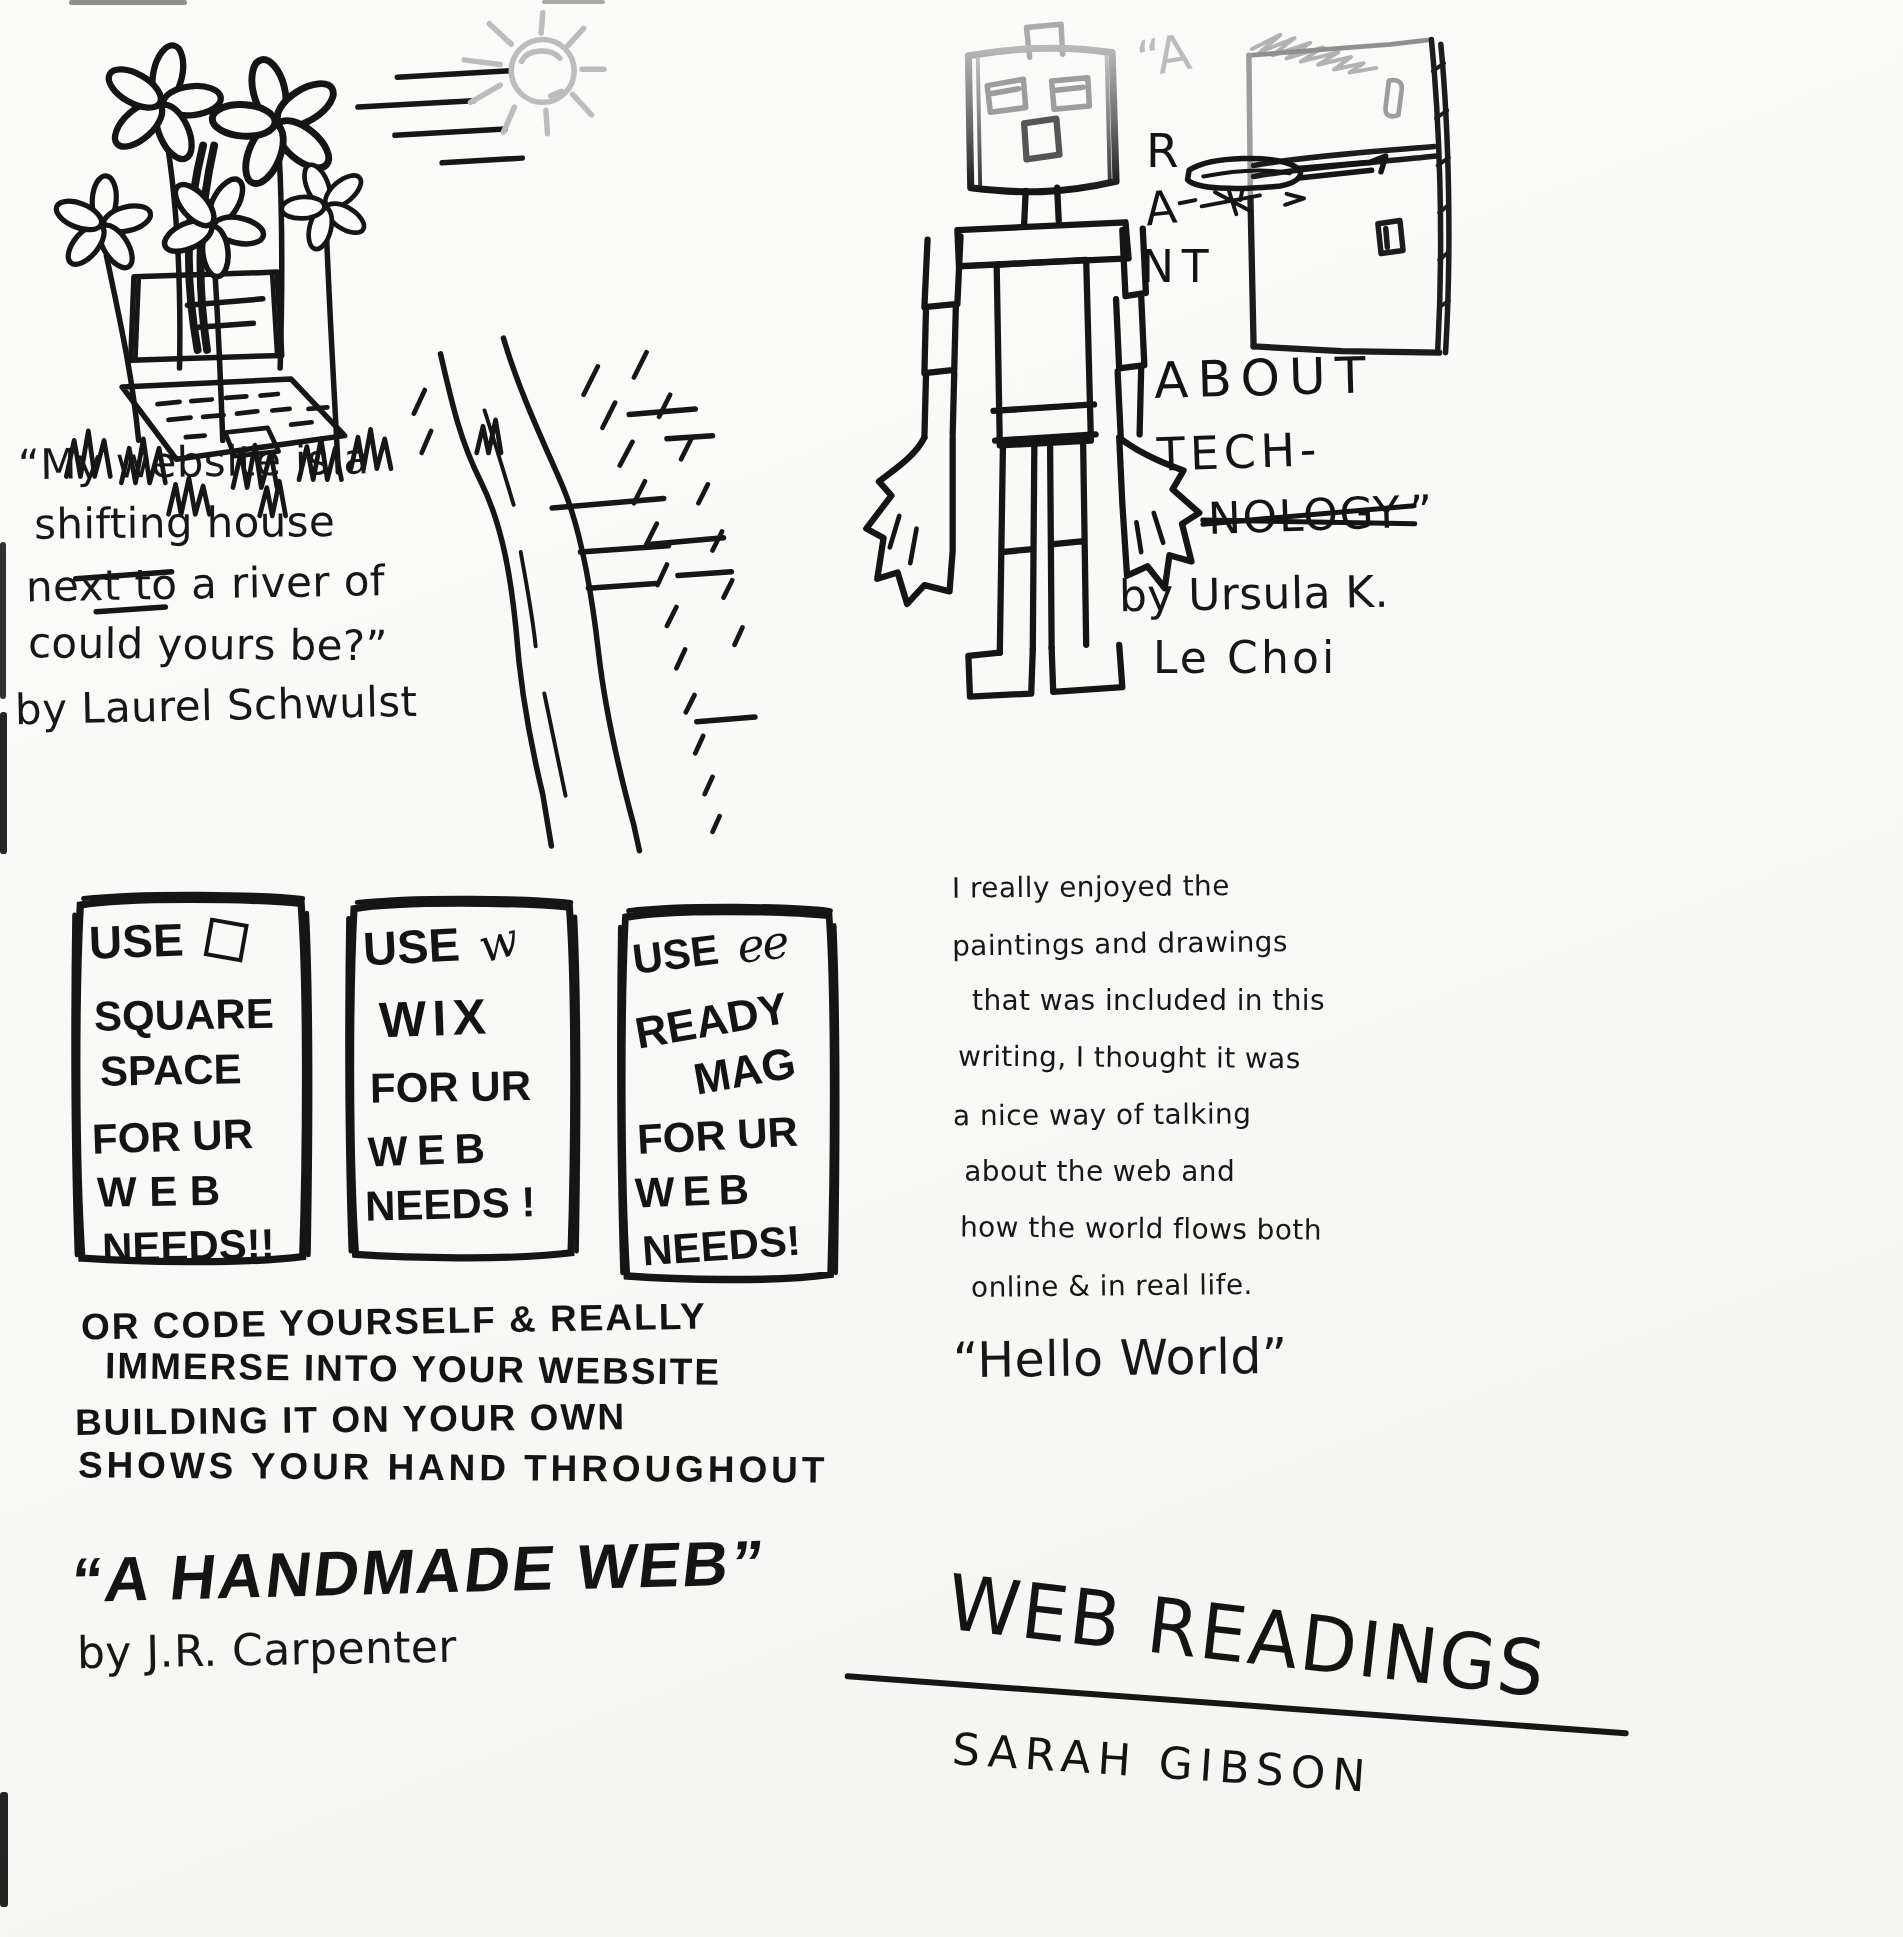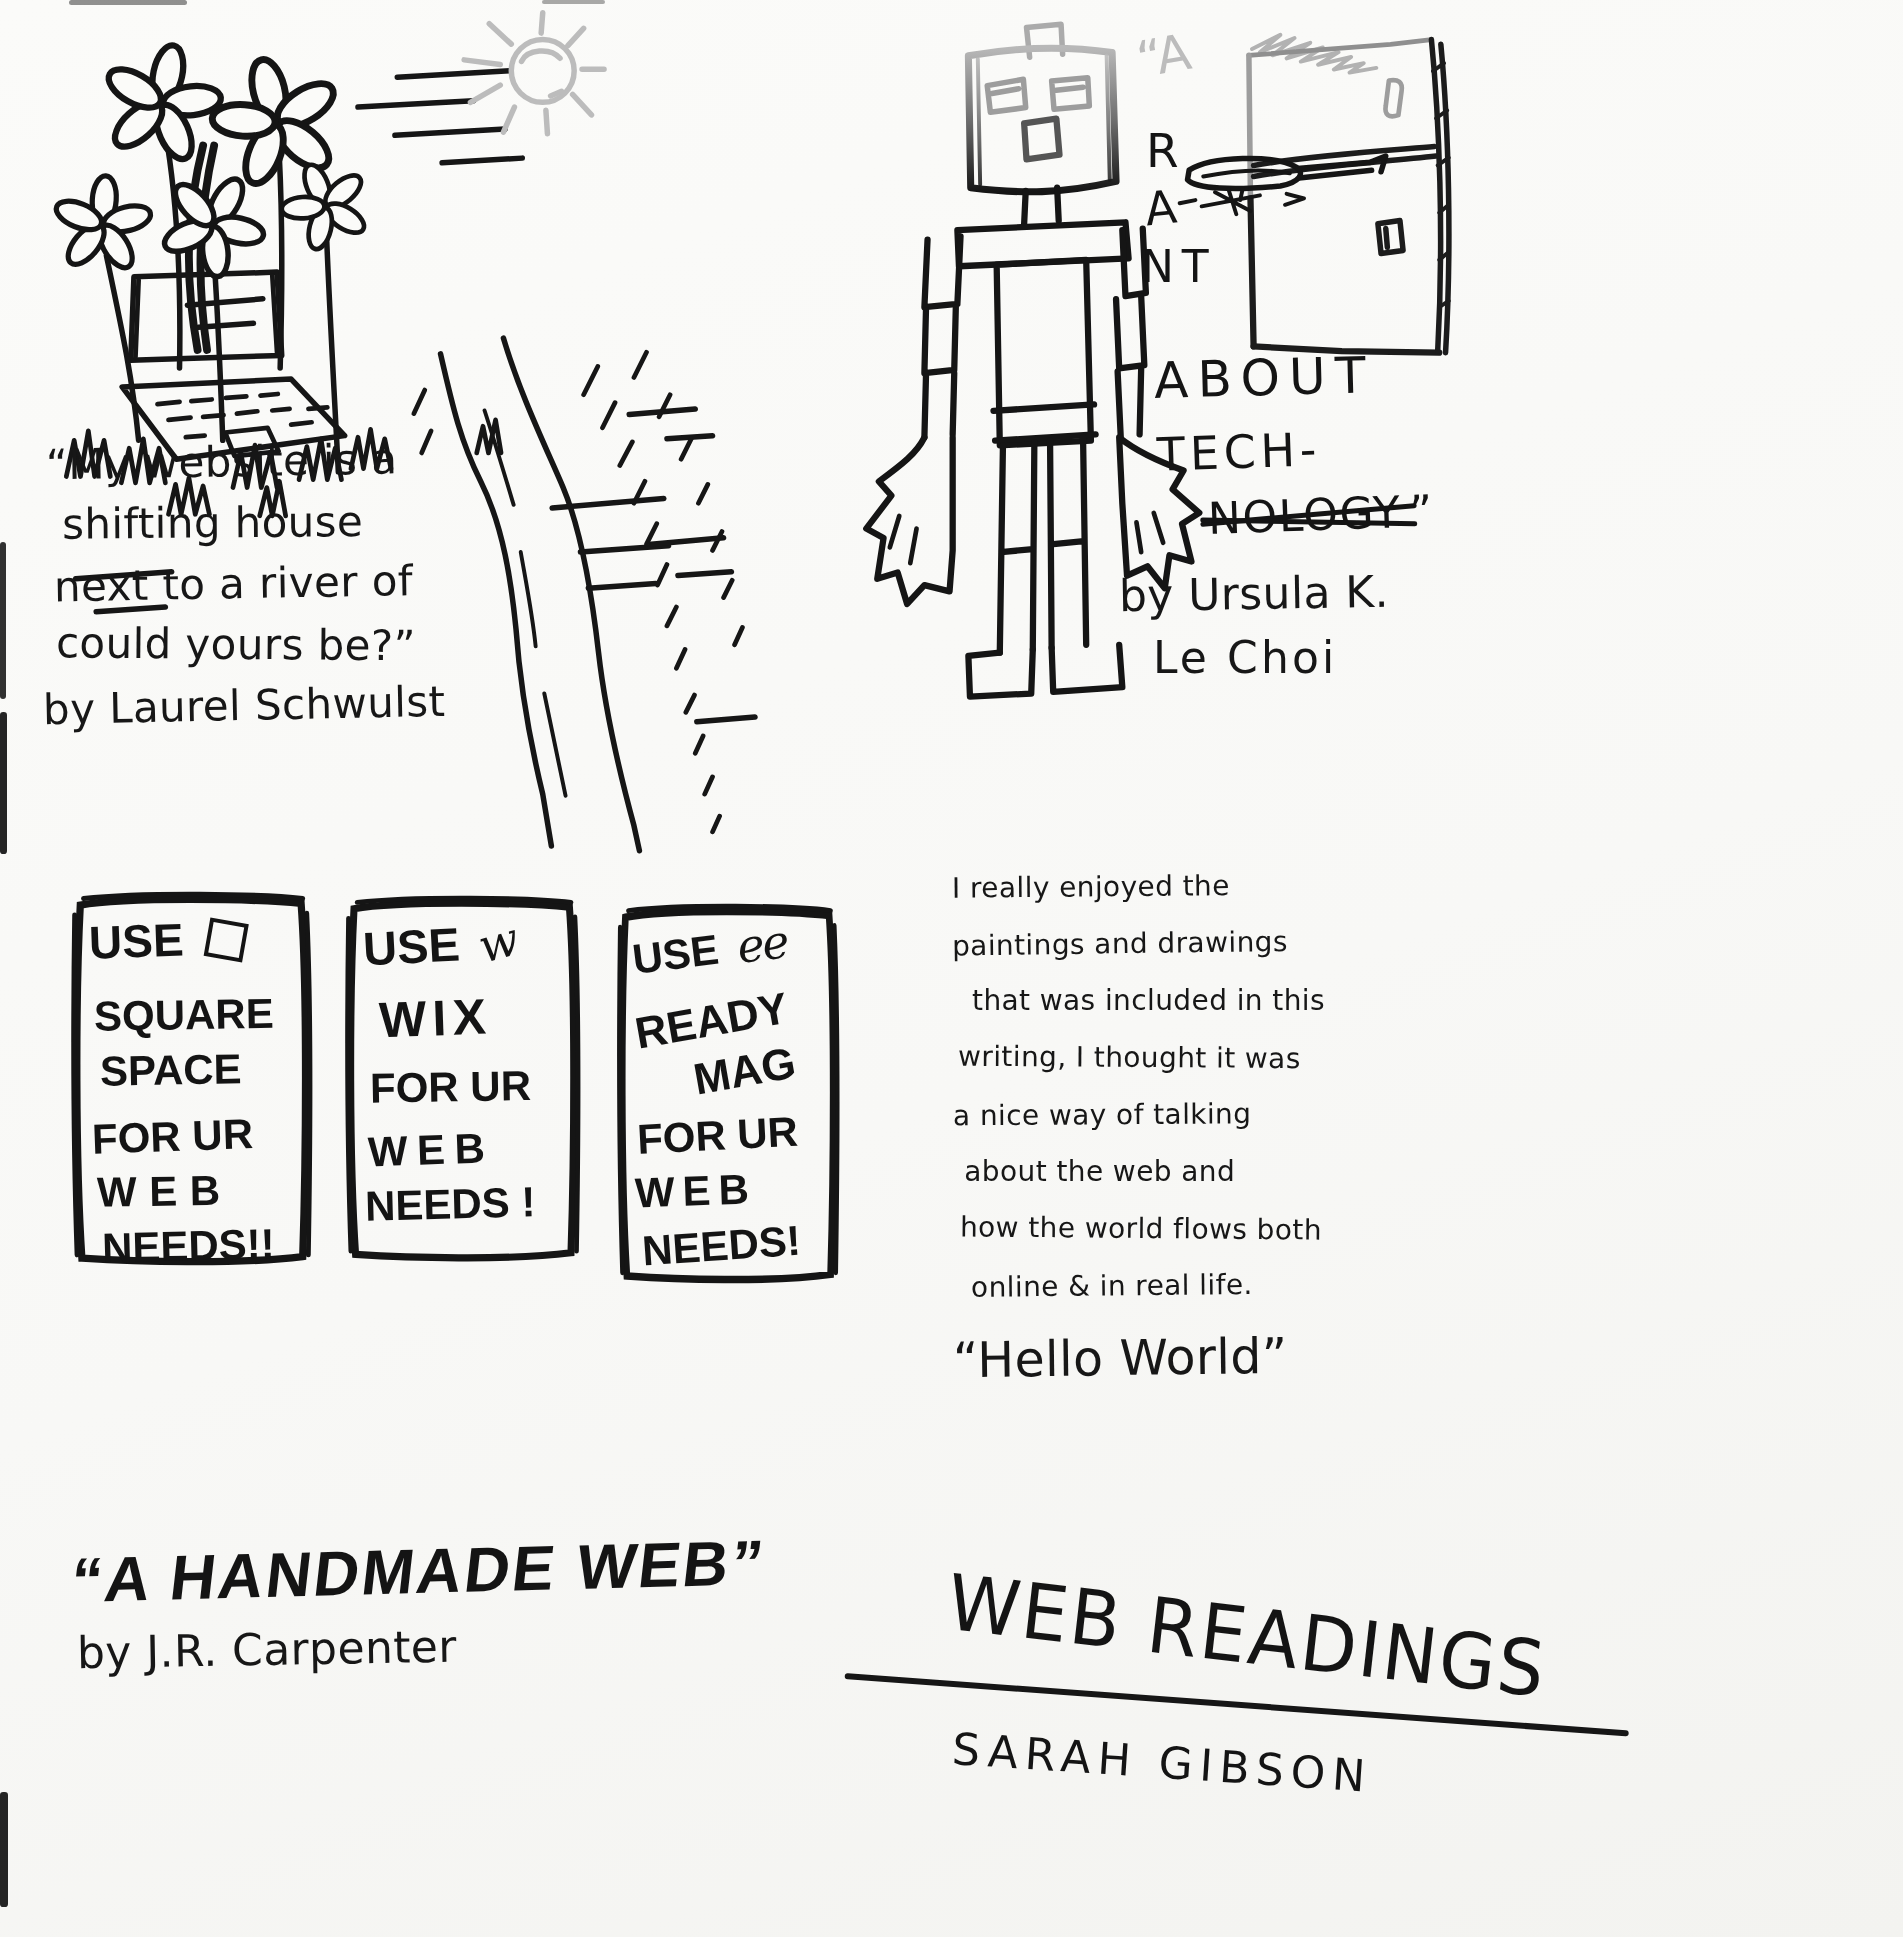--- a/index.html
+++ b/index.html
@@ -125,21 +125,21 @@
         <path d="M692,882 C702,932 711,972 719,1012"></path>
       </g>
       <g stroke-width="6">
         <path d="M742,502 l18,-36 M766,544 l16,-32 M788,592 l16,-30 M806,640 l14,-28 M822,692 l13,-26 M836,744 l12,-26 M848,796 l12,-24 M860,850 l11,-24 M872,906 l11,-22 M884,958 l10,-22 M896,1010 l10,-22 M906,1058 l9,-20"></path>
         <path d="M806,480 l16,-32 M838,530 l14,-28 M866,584 l13,-26 M888,640 l12,-24 M906,700 l12,-24 M920,760 l11,-22 M934,820 l10,-22"></path>
         <path d="M540,496 l-14,30 M548,548 l-12,28"></path>
       </g>
     </g>
   </svg>
 
-  <div class="abs hand" style="left:37px;top:431px;">
+  <div class="abs hand" style="left:9px;top:431px;">
     <div class="ln" style="margin-left:9.4px;transform:rotate(-1deg);">“My website is a</div>
     <div class="ln" style="margin-left:25px;transform:rotate(-0.5deg);">shifting house</div>
     <div class="ln" style="margin-left:17.3px;transform:rotate(-1deg);">next to a river of</div>
     <div class="ln" style="margin-left:19px;transform:rotate(0.5deg);">could yours be?”</div>
     <div class="ln" style="margin-left:6.3px;transform:rotate(-1.2deg);">by Laurel Schwulst</div>
   </div>
 
   <svg class="abs" style="left:849px;top:15.7px;" width="377" height="700" viewBox="1080 20 480 890">
     <defs>
       <linearGradient id="hg" x1="0" y1="0" x2="0" y2="1">
@@ -286,20 +286,26 @@
         <span class="script-icon" style="letter-spacing:-2.4px;">ee</span>
       </div>
       <div class="pline" style="margin-top:14px;margin-left:1.6px;font-size:44px;transform:rotate(-10deg);">READY</div>
       <div class="pline" style="margin-top:-4.7px;margin-left:61px;font-size:44px;transform:rotate(-10deg);">MAG</div>
       <div class="pline" style="margin-top:12.6px;margin-left:4.7px;transform:rotate(-3deg);">FOR UR</div>
       <div class="pline" style="margin-left:3.1px;letter-spacing:7.9px;transform:rotate(-2deg);">WEB</div>
       <div class="pline" style="margin-left:9.4px;transform:rotate(-4deg);">NEEDS!</div>
     </div>
   </div>
 
+  <div class="abs marker" style="left:72px;top:1296px;font-size:37px;letter-spacing:2px;">
+    <div style="line-height:49px;margin-left:9.4px;transform:rotate(-1deg);">OR CODE YOURSELF &amp; REALLY</div>
+    <div style="line-height:49px;margin-left:33px;transform:rotate(0.6deg);">IMMERSE INTO YOUR WEBSITE</div>
+    <div style="line-height:49px;margin-left:3.1px;transform:rotate(-0.6deg);">BUILDING IT ON YOUR OWN</div>
+    <div style="line-height:49px;margin-left:6.3px;letter-spacing:3.9px;transform:rotate(0.4deg);">SHOWS YOUR HAND THROUGHOUT</div>
+  </div>
 
   <div class="abs marker" style="left:71px;top:1535px;font-size:63px;letter-spacing:2.4px;transform:rotate(-1.5deg) skewX(-8deg);">“A HANDMADE WEB”</div>
   <div class="abs hand" style="left:77px;top:1624px;font-size:44px;transform:rotate(-1deg);">by J.R. Carpenter</div>
 
   <div class="abs hand" style="left:947px;top:858px;font-size:28px;">
     <div style="line-height:57px;margin-left:4.7px;transform:rotate(-0.5deg);">I really enjoyed the</div>
     <div style="line-height:57px;margin-left:4.7px;transform:rotate(-0.8deg);">paintings and drawings</div>
     <div style="line-height:57px;margin-left:25px;">that was included in this</div>
     <div style="line-height:57px;margin-left:11px;transform:rotate(0.4deg);">writing, I thought it was</div>
     <div style="line-height:57px;margin-left:6.3px;transform:rotate(-0.4deg);">a nice way of talking</div>

